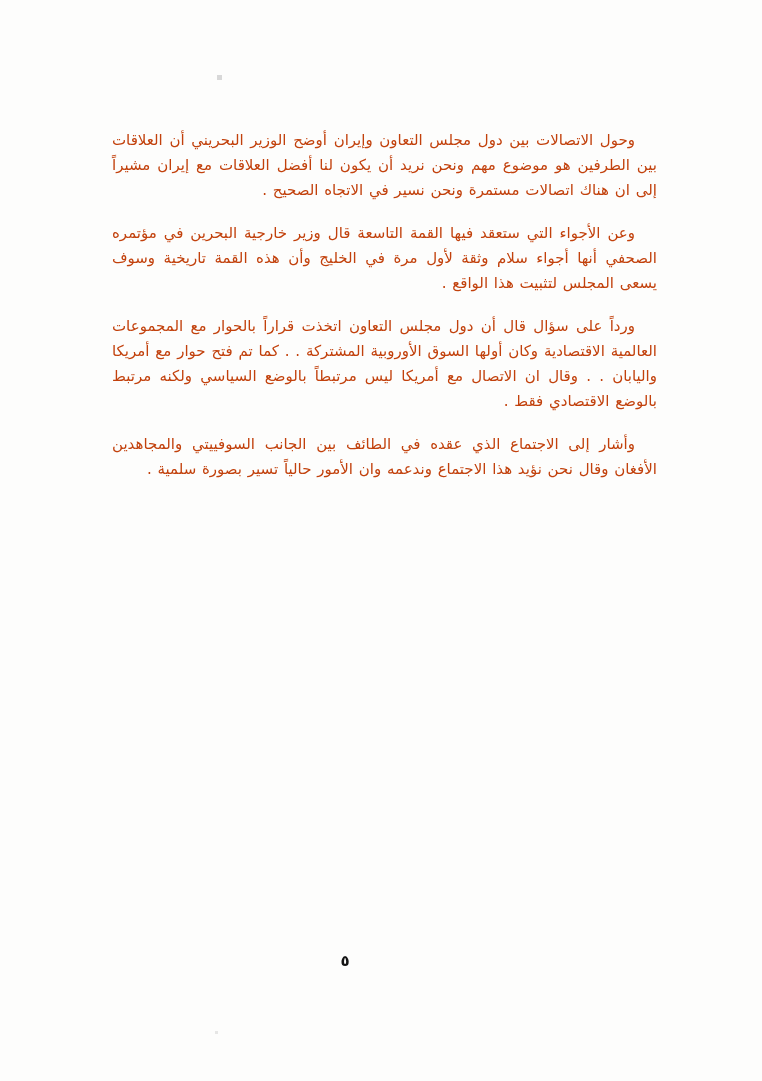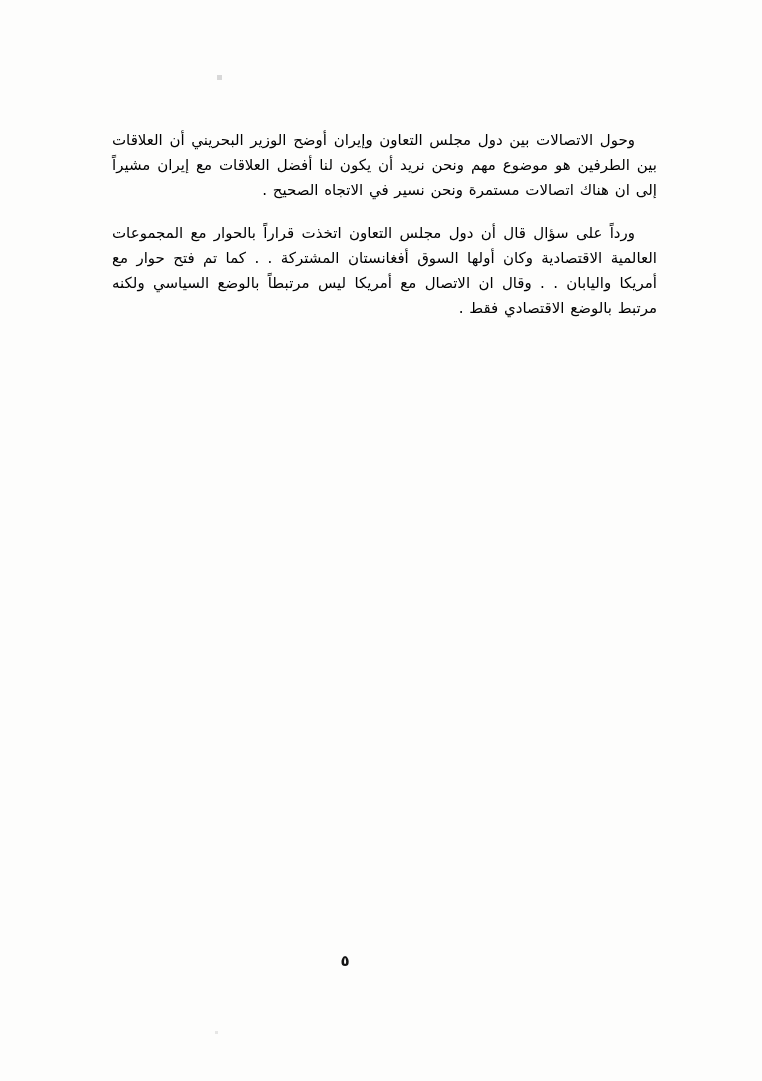--- a/index.html
+++ b/index.html
@@ -27,21 +27,21 @@
   }
   .text-col p {
     direction: rtl;
     unicode-bidi: embed;
     margin: 0 0 18px 0;
     text-align: justify;
     text-justify: inter-word;
     text-indent: 22px;
     font-size: 15px;
     line-height: 25px;
-    color: #000000;
+    color: #c2410c;
     word-spacing: 1px;
     font-family: "DejaVu Sans", sans-serif;
   }
   .page-num {
     position: absolute;
     left: 330px;
     top: 949px;
     width: 30px;
     text-align: center;
     direction: rtl;
@@ -72,20 +72,22 @@
 </style>
 </head>
 <body>
 
 <div class="page">
 
   <div class="speck speck-top"></div>
 
   <div class="text-col">
     <p dir="rtl">وحول الاتصالات بين دول مجلس التعاون وإيران أوضح الوزير البحريني أن العلاقات بين الطرفين هو موضوع مهم ونحن نريد أن يكون لنا أفضل العلاقات مع إيران مشيراً إلى ان هناك اتصالات مستمرة ونحن نسير في الاتجاه الصحيح .</p>
-    <p dir="rtl">ورداً على سؤال قال أن دول مجلس التعاون اتخذت قراراً بالحوار مع المجموعات العالمية الاقتصادية وكان أولها السوق أفغانستان المشتركة . . كما تم فتح حوار مع أمريكا واليابان . . وقال ان الاتصال مع أمريكا ليس مرتبطاً بالوضع السياسي ولكنه مرتبط بالوضع الاقتصادي فقط .</p>
+    <p dir="rtl">وعن الأجواء التي ستعقد فيها القمة التاسعة قال وزير خارجية البحرين في مؤتمره الصحفي أنها أجواء سلام وثقة لأول مرة في الخليج وأن هذه القمة تاريخية وسوف يسعى المجلس لتثبيت هذا الواقع .</p>
+    <p dir="rtl">ورداً على سؤال قال أن دول مجلس التعاون اتخذت قراراً بالحوار مع المجموعات العالمية الاقتصادية وكان أولها السوق الأوروبية المشتركة . . كما تم فتح حوار مع أمريكا واليابان . . وقال ان الاتصال مع أمريكا ليس مرتبطاً بالوضع السياسي ولكنه مرتبط بالوضع الاقتصادي فقط .</p>
+    <p dir="rtl">وأشار إلى الاجتماع الذي عقده في الطائف بين الجانب السوفييتي والمجاهدين الأفغان وقال نحن نؤيد هذا الاجتماع وندعمه وان الأمور حالياً تسير بصورة سلمية .</p>
   </div>
 
   <div class="page-num">٥</div>
 
   <div class="speck speck-bottom"></div>
 
 </div>
 
 </body></html>

